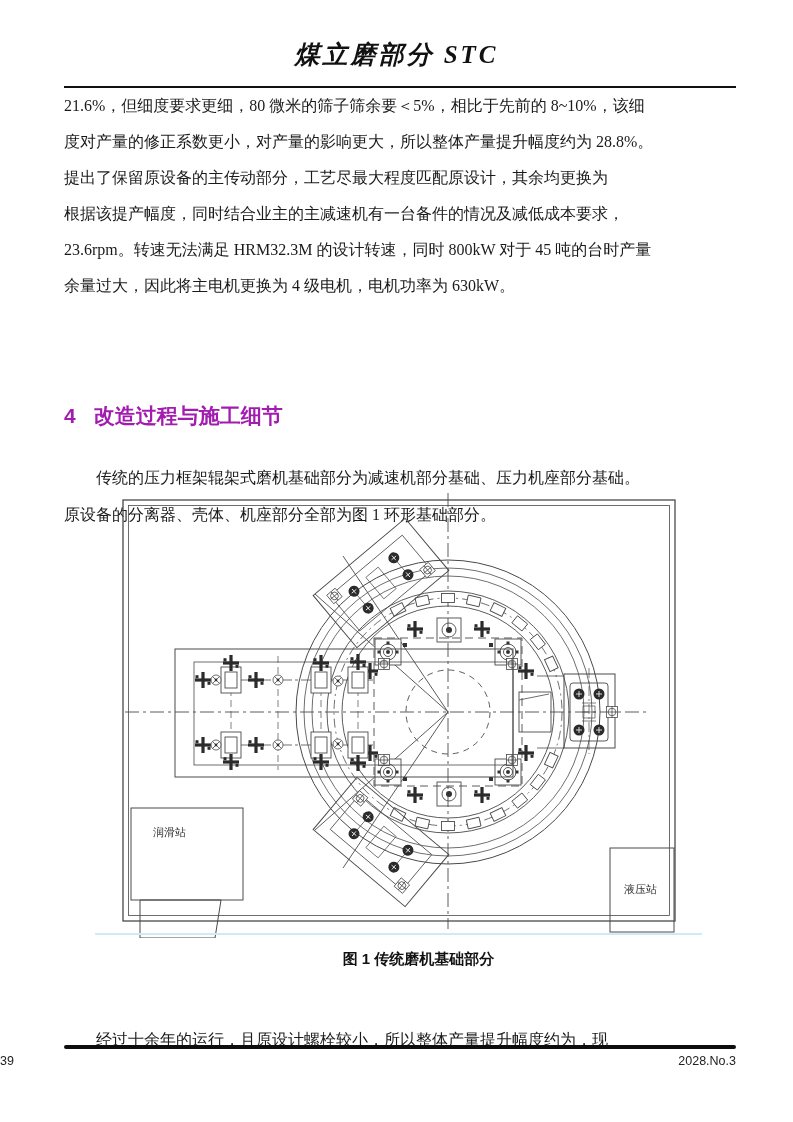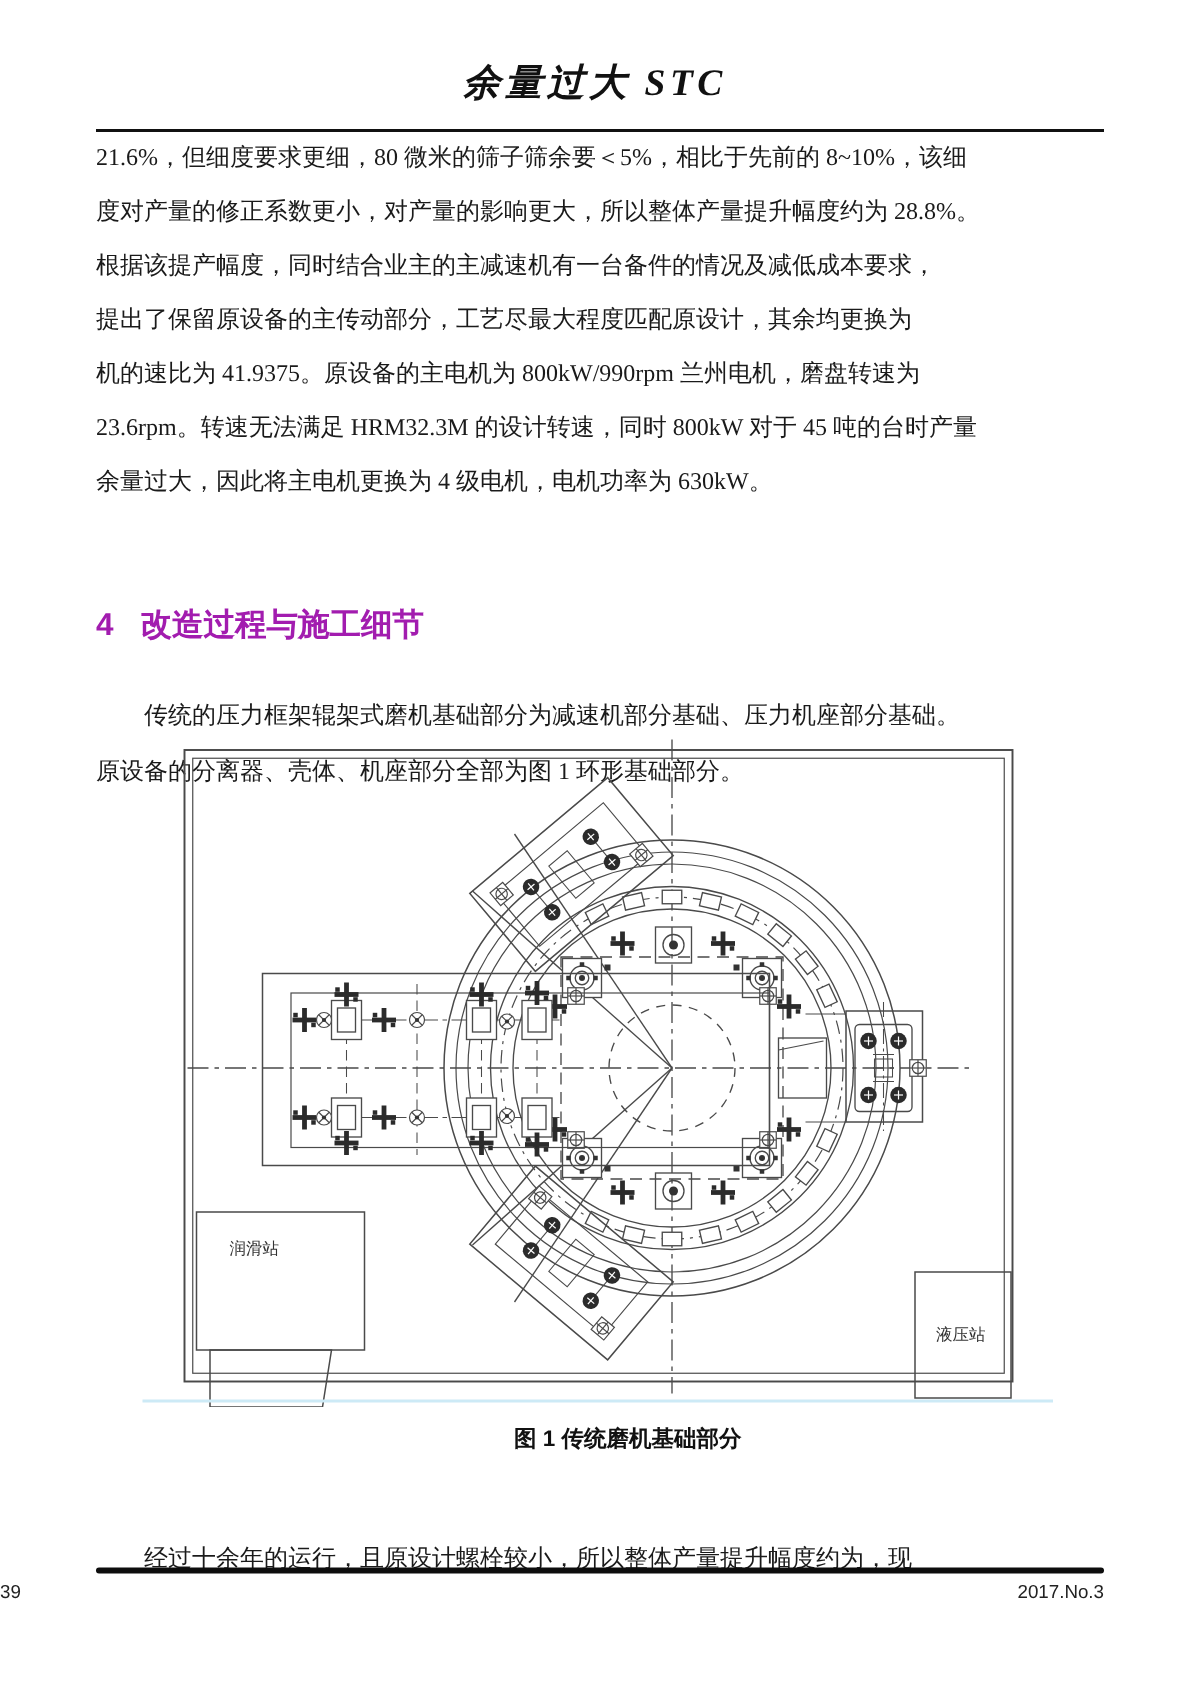--- a/index.html
+++ b/index.html
@@ -44,29 +44,28 @@
     font-family:"Liberation Sans","DejaVu Sans",sans-serif;font-size:12.5px;color:#222;}
   
   .dwg{stroke:#4a4a4a;fill:none;}
   .svg-label{font-family:"Liberation Sans","DejaVu Sans",sans-serif;fill:#333;stroke:none;}
 </style>
 </head>
 <body>
 
 <div class="page">
 
-  <div class="journal-title">余量过大 STC</div>
+  <div class="journal-title">煤立磨部分 STC</div>
   <div class="header-rule"></div>
 
   <div class="para" id="para1">
     <div>21.6%，但细度要求更细，80 微米的筛子筛余要＜5%，相比于先前的 8~10%，该细</div>
     <div>度对产量的修正系数更小，对产量的影响更大，所以整体产量提升幅度约为 28.8%。</div>
+    <div>提出了保留原设备的主传动部分，工艺尽最大程度匹配原设计，其余均更换为</div>
     <div>根据该提产幅度，同时结合业主的主减速机有一台备件的情况及减低成本要求，</div>
-    <div>提出了保留原设备的主传动部分，工艺尽最大程度匹配原设计，其余均更换为</div>
-    <div>机的速比为 41.9375。原设备的主电机为 800kW/990rpm 兰州电机，磨盘转速为</div>
     <div>23.6rpm。转速无法满足 HRM32.3M 的设计转速，同时 800kW 对于 45 吨的台时产量</div>
     <div>余量过大，因此将主电机更换为 4 级电机，电机功率为 630kW。</div>
   </div>
 
   <div class="section-heading">
     <span class="sec-no">4</span><span>改造过程与施工细节</span>
   </div>
 
   <div class="para" id="para2">
     <div class="indent">传统的压力框架辊架式磨机基础部分为减速机部分基础、压力机座部分基础。</div>
@@ -287,15 +286,15 @@
   <div class="figure-separator"></div>
 
   <div class="figure-caption">图 1  传统磨机基础部分</div>
 
   <div class="para" id="para3">
     <div class="indent">经过十余年的运行，且原设计螺栓较小，所以整体产量提升幅度约为，现</div>
   </div>
 
   <div class="footer-rule"></div>
   <div class="page-number">39</div>
-  <div class="issue-number">2017.No.3</div>
+  <div class="issue-number">2028.No.3</div>
 
 </div>
 
 </body></html>

